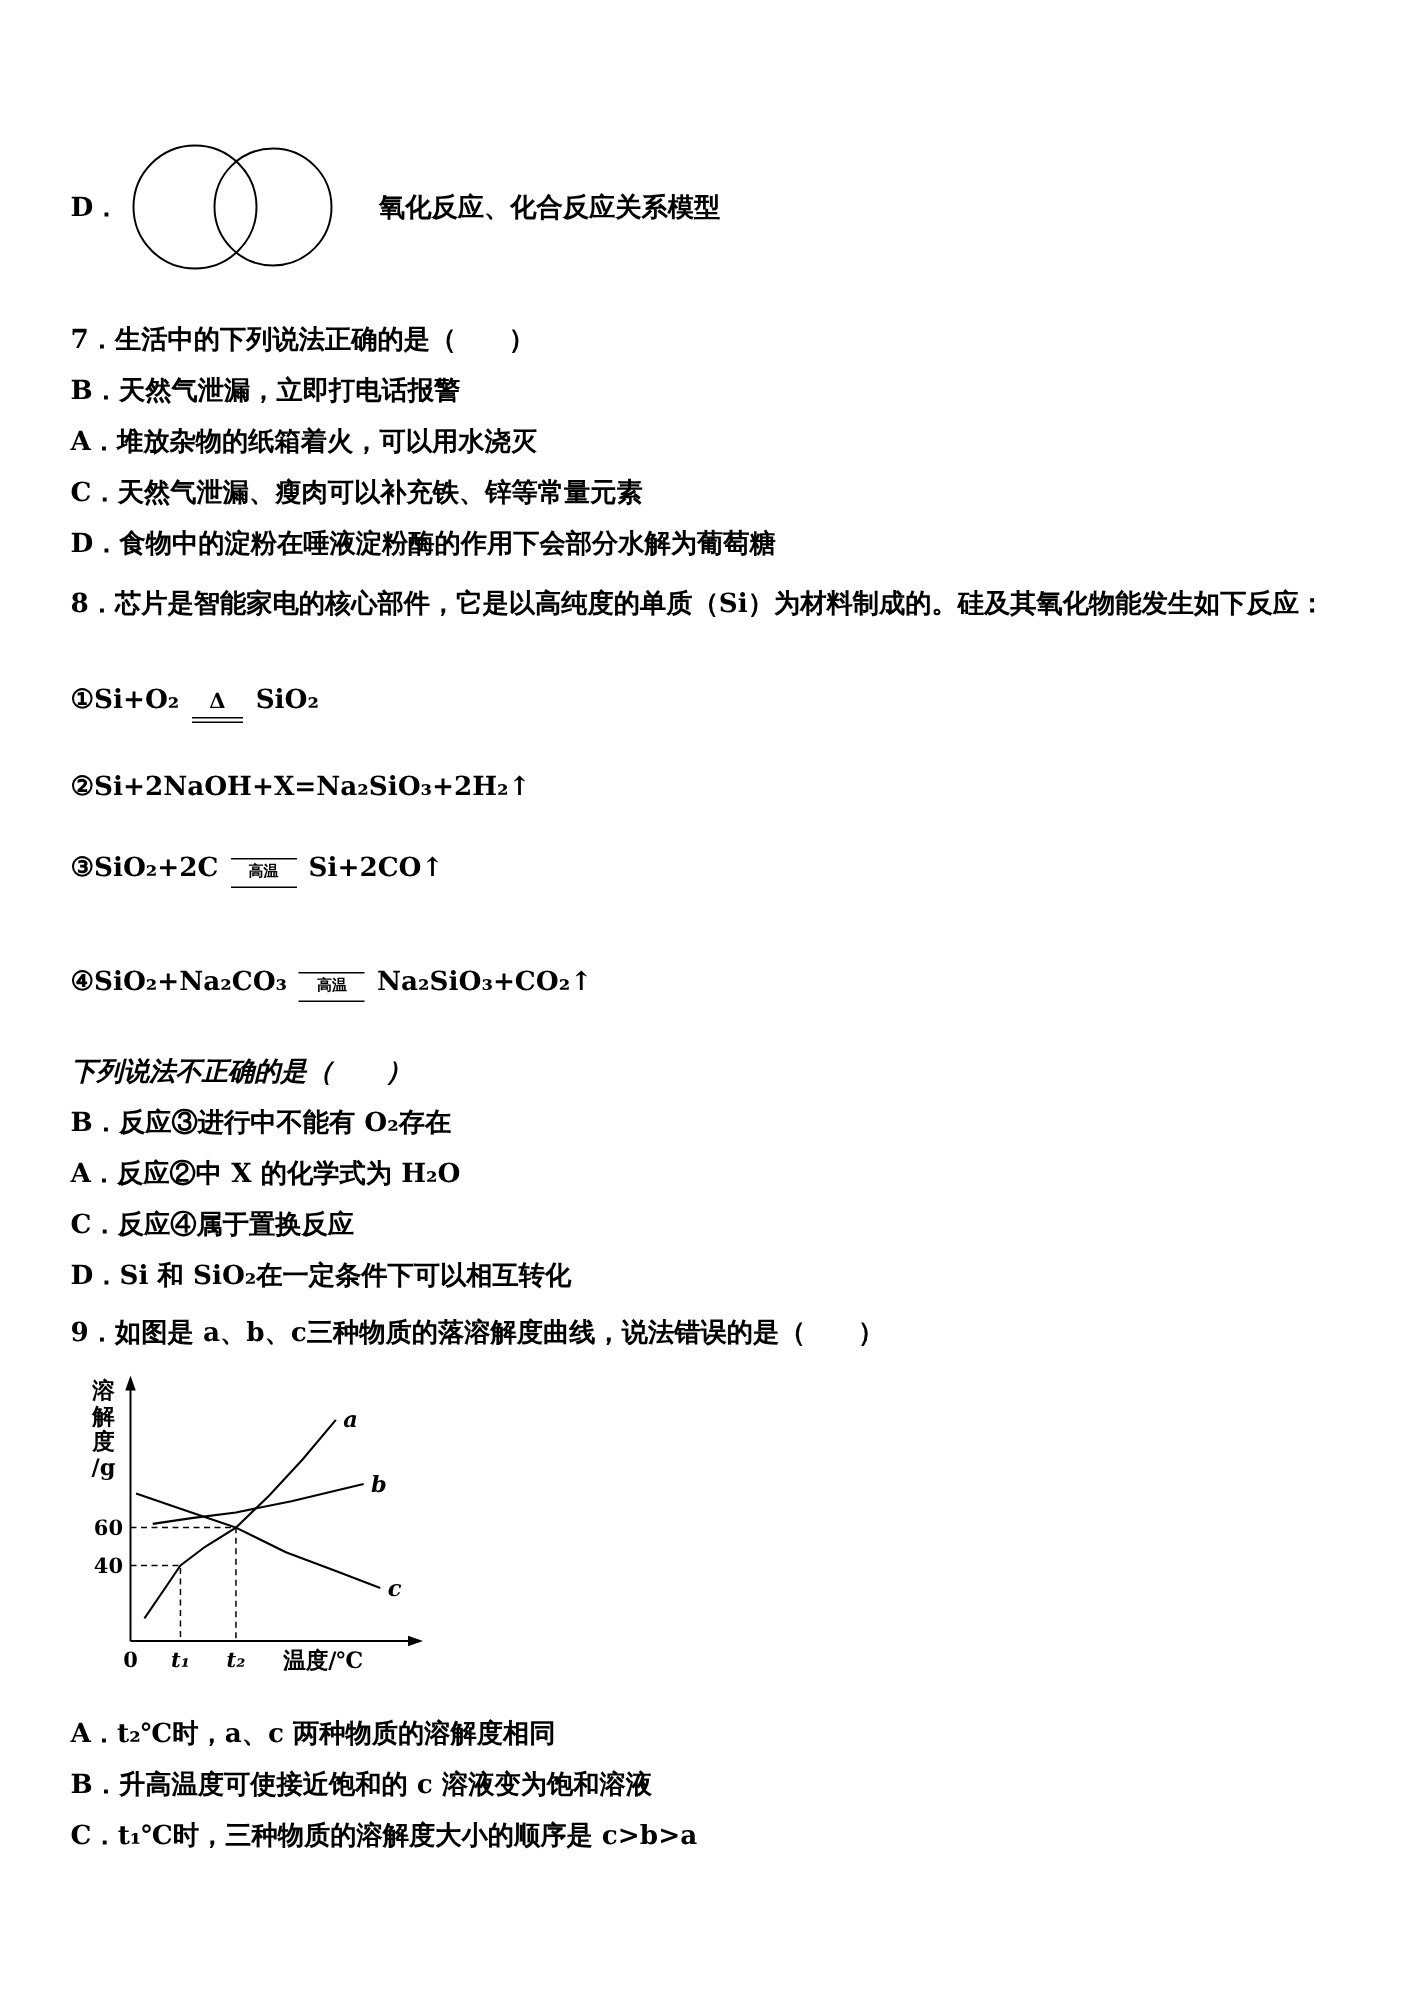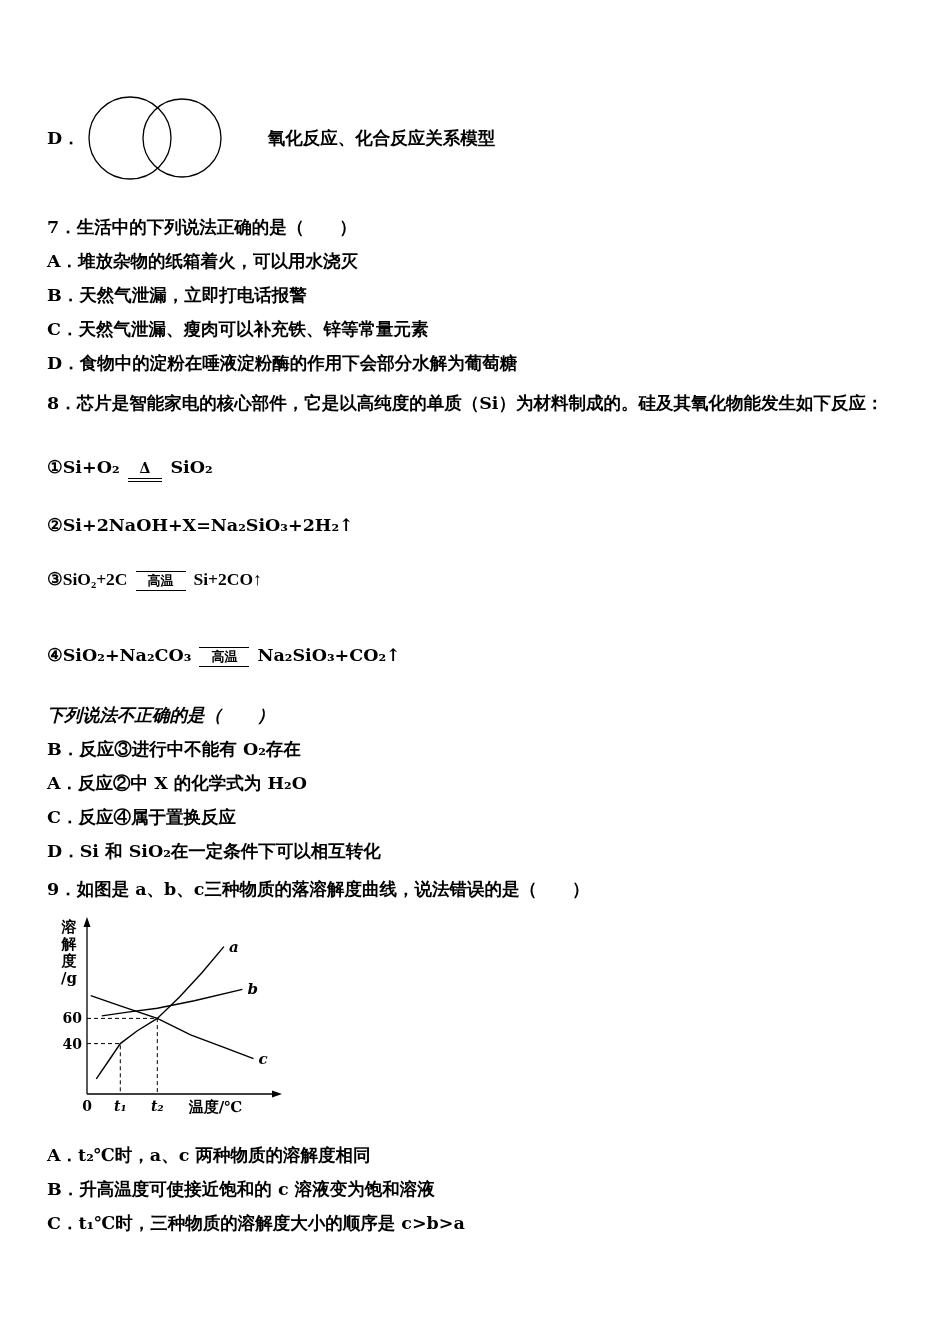--- a/index.html
+++ b/index.html
@@ -12,36 +12,36 @@
     background: #fff;
     color: #000;
     font-family: "DejaVu Serif", "Liberation Serif", serif;
     font-weight: bold;
     font-size: 17.5px;
   }
   .line { line-height: 34px; white-space: pre-wrap; }
   
   .venn-row { display: flex; align-items: center; gap: 6px; height: 92px; margin-bottom: 26px; }
   .venn circle { fill: none; stroke: #000; stroke-width: 1.3; }
-  .venn-caption { margin-left: 16px; }
+  .venn-caption { margin-left: 1px; }
   
   .q7 { margin-top: 20px; }
   .q8 { margin-top: 6px; }
   .q9 { margin-top: 4px; }
   .q8-question { margin-top: 28px; font-style: italic; }
   
   .eq { line-height: 30px; white-space: pre-wrap; }
   .eq1 { margin-top: 32px; }
   .eq2 { margin-top: 26px; line-height: 34px; }
-  .eq3 { margin-top: 22px; font-family: Liberation Serif, serif; }
+  .eq3 { margin-top: 22px; }
   .eq4 { margin-top: 46px; }
   .cond { display: inline-block; margin: 0 8px; }
   .cond-top {
     display: block;
-    font-size: 13px;
+    font-size: 10px;
     line-height: 17px;
     padding: 0 12px 1px;
     text-align: center;
   }
   .cond-under .cond-top { border-bottom: 4px double #000; font-size: 14px; }
   .cond-boxed .cond-top { border-top: 1.6px solid #000; border-bottom: 1.6px solid #000; }
   
   .chart-wrap { margin: 8px 0 14px 2px; }
   svg text { font-family: "DejaVu Serif", "Liberation Serif", serif; font-weight: bold; fill: #000; }
 </style>
@@ -54,22 +54,22 @@
     <span>D．</span>
     <svg class="venn" width="160" height="90" viewBox="0 0 160 90">
       <circle cx="44" cy="45" r="41"></circle>
       <circle cx="96" cy="45" r="39"></circle>
     </svg>
     <span class="venn-caption">氧化反应、化合反应关系模型</span>
   </div>
 
   <section class="q7">
     <div class="line">7．生活中的下列说法正确的是（　　）</div>
+    <div class="line">B．天然气泄漏，立即打电话报警</div>
     <div class="line">A．堆放杂物的纸箱着火，可以用水浇灭</div>
-    <div class="line">B．天然气泄漏，立即打电话报警</div>
     <div class="line">C．天然气泄漏、瘦肉可以补充铁、锌等常量元素</div>
     <div class="line">D．食物中的淀粉在唾液淀粉酶的作用下会部分水解为葡萄糖</div>
   </section>
 
   <section class="q8">
     <div class="line">8．芯片是智能家电的核心部件，它是以高纯度的单质（Si）为材料制成的。硅及其氧化物能发生如下反应：</div>
 
     <div class="eq eq1"><span>①Si+O₂</span><span class="cond cond-under"><span class="cond-top">Δ</span></span><span>SiO₂</span></div>
 
     <div class="eq eq2">②Si+2NaOH+X=Na₂SiO₃+2H₂↑</div>

